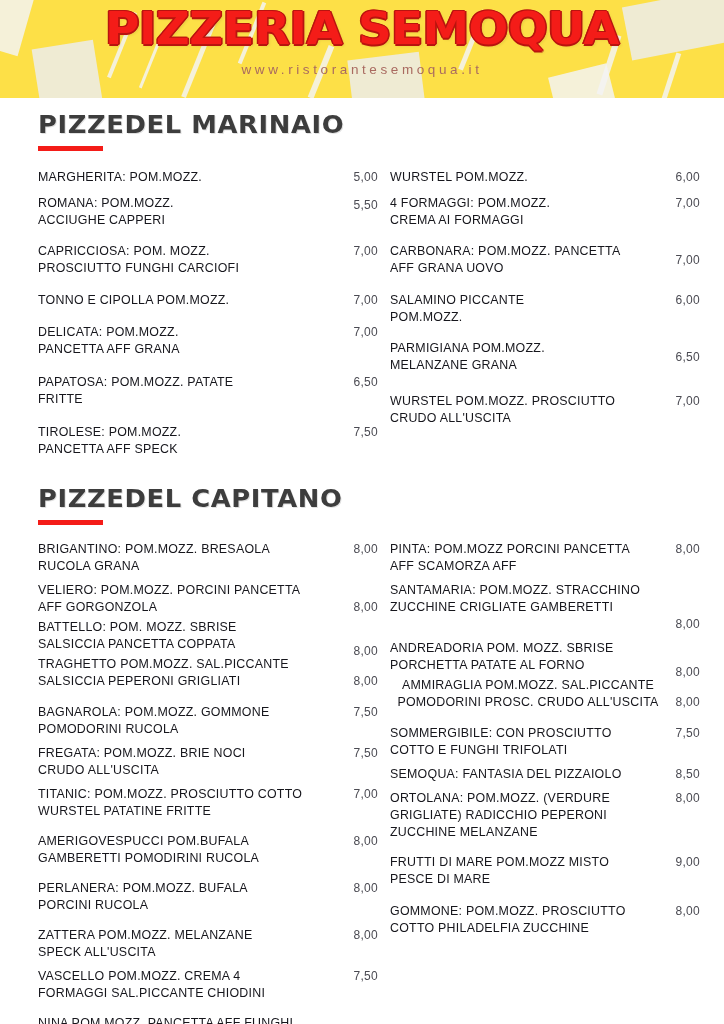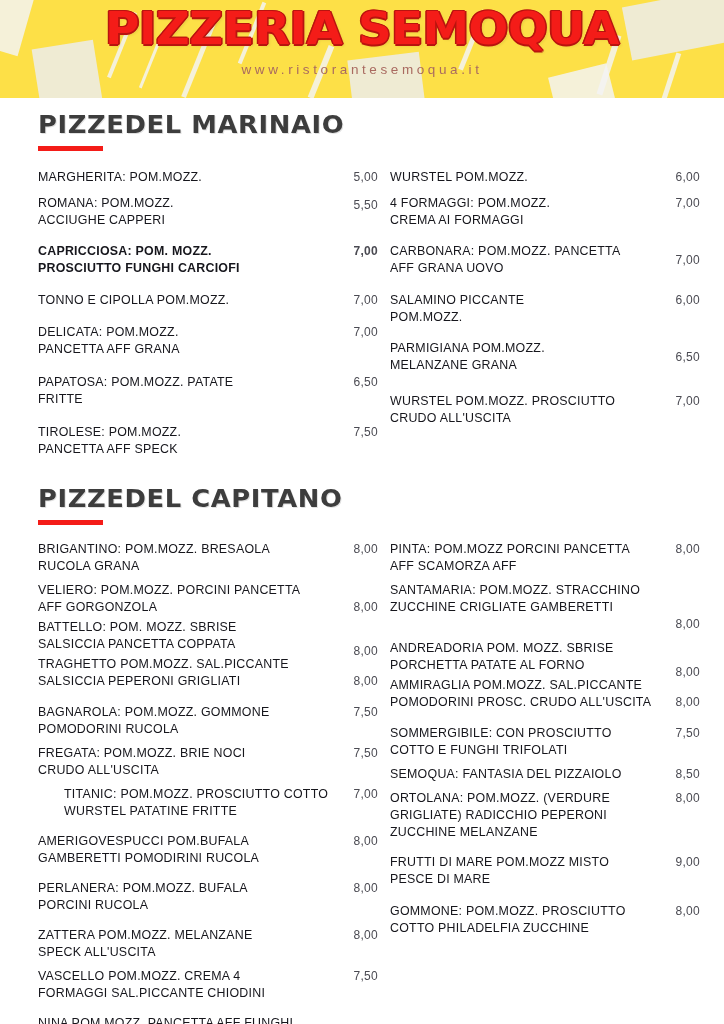--- a/index.html
+++ b/index.html
@@ -149,21 +149,21 @@
     <div class="col col-left">
       <div class="item" style="margin-top:0px;">
         <div class="nm">MARGHERITA: POM.MOZZ.</div>
         <div class="pr">5,00</div>
       </div>
       <div class="item pr-mid" style="margin-top:9px;">
         <div class="nm">ROMANA: POM.MOZZ.
 ACCIUGHE CAPPERI</div>
         <div class="pr" style="align-self:flex-start;margin-top:2px;">5,50</div>
       </div>
-      <div class="item" style="margin-top:14px;font-weight:bold;">
+      <div class="item" style="margin-top:14px;">
         <div class="nm">CAPRICCIOSA: POM. MOZZ.
 PROSCIUTTO FUNGHI CARCIOFI</div>
         <div class="pr">7,00</div>
       </div>
       <div class="item" style="margin-top:15px;">
         <div class="nm">TONNO E CIPOLLA POM.MOZZ.</div>
         <div class="pr">7,00</div>
       </div>
       <div class="item" style="margin-top:15px;">
         <div class="nm">DELICATA: POM.MOZZ.
@@ -249,21 +249,21 @@
         <div class="nm">BAGNAROLA: POM.MOZZ. GOMMONE
 POMODORINI RUCOLA</div>
         <div class="pr">7,50</div>
       </div>
       <div class="item" style="margin-top:7px;">
         <div class="nm">FREGATA: POM.MOZZ. BRIE NOCI
 CRUDO ALL'USCITA</div>
         <div class="pr">7,50</div>
       </div>
       <div class="item" style="margin-top:7px;">
-        <div class="nm" style="margin-right:-6px;margin-left:26px;">TITANIC: POM.MOZZ. PROSCIUTTO COTTO
+        <div class="nm" style="margin-right:-6px;">TITANIC: POM.MOZZ. PROSCIUTTO COTTO
 WURSTEL PATATINE FRITTE</div>
         <div class="pr">7,00</div>
       </div>
       <div class="item" style="margin-top:13px;">
         <div class="nm">AMERIGOVESPUCCI  POM.BUFALA
 GAMBERETTI POMODIRINI RUCOLA</div>
         <div class="pr">8,00</div>
       </div>
       <div class="item" style="margin-top:13px;">
         <div class="nm">PERLANERA: POM.MOZZ. BUFALA
@@ -297,21 +297,21 @@
         <div class="nm">SANTAMARIA: POM.MOZZ. STRACCHINO
 ZUCCHINE CRIGLIATE GAMBERETTI</div>
         <div class="pr">8,00</div>
       </div>
       <div class="item pr-bot" style="margin-top:7px;">
         <div class="nm">ANDREADORIA POM. MOZZ. SBRISE
 PORCHETTA PATATE AL FORNO</div>
         <div class="pr" style="margin-bottom:-7px;">8,00</div>
       </div>
       <div class="item pr-bot" style="margin-top:3px;">
-        <div class="nm" style="margin-right:-10px;">AMMIRAGLIA  POM.MOZZ. SAL.PICCANTE
+        <div class="nm" style="margin-right:-10px;text-align:center;">AMMIRAGLIA  POM.MOZZ. SAL.PICCANTE
 POMODORINI PROSC. CRUDO ALL'USCITA</div>
         <div class="pr">8,00</div>
       </div>
       <div class="item" style="margin-top:14px;">
         <div class="nm">SOMMERGIBILE: CON PROSCIUTTO
 COTTO E FUNGHI TRIFOLATI</div>
         <div class="pr">7,50</div>
       </div>
       <div class="item" style="margin-top:7px;">
         <div class="nm">SEMOQUA: FANTASIA DEL PIZZAIOLO</div>

